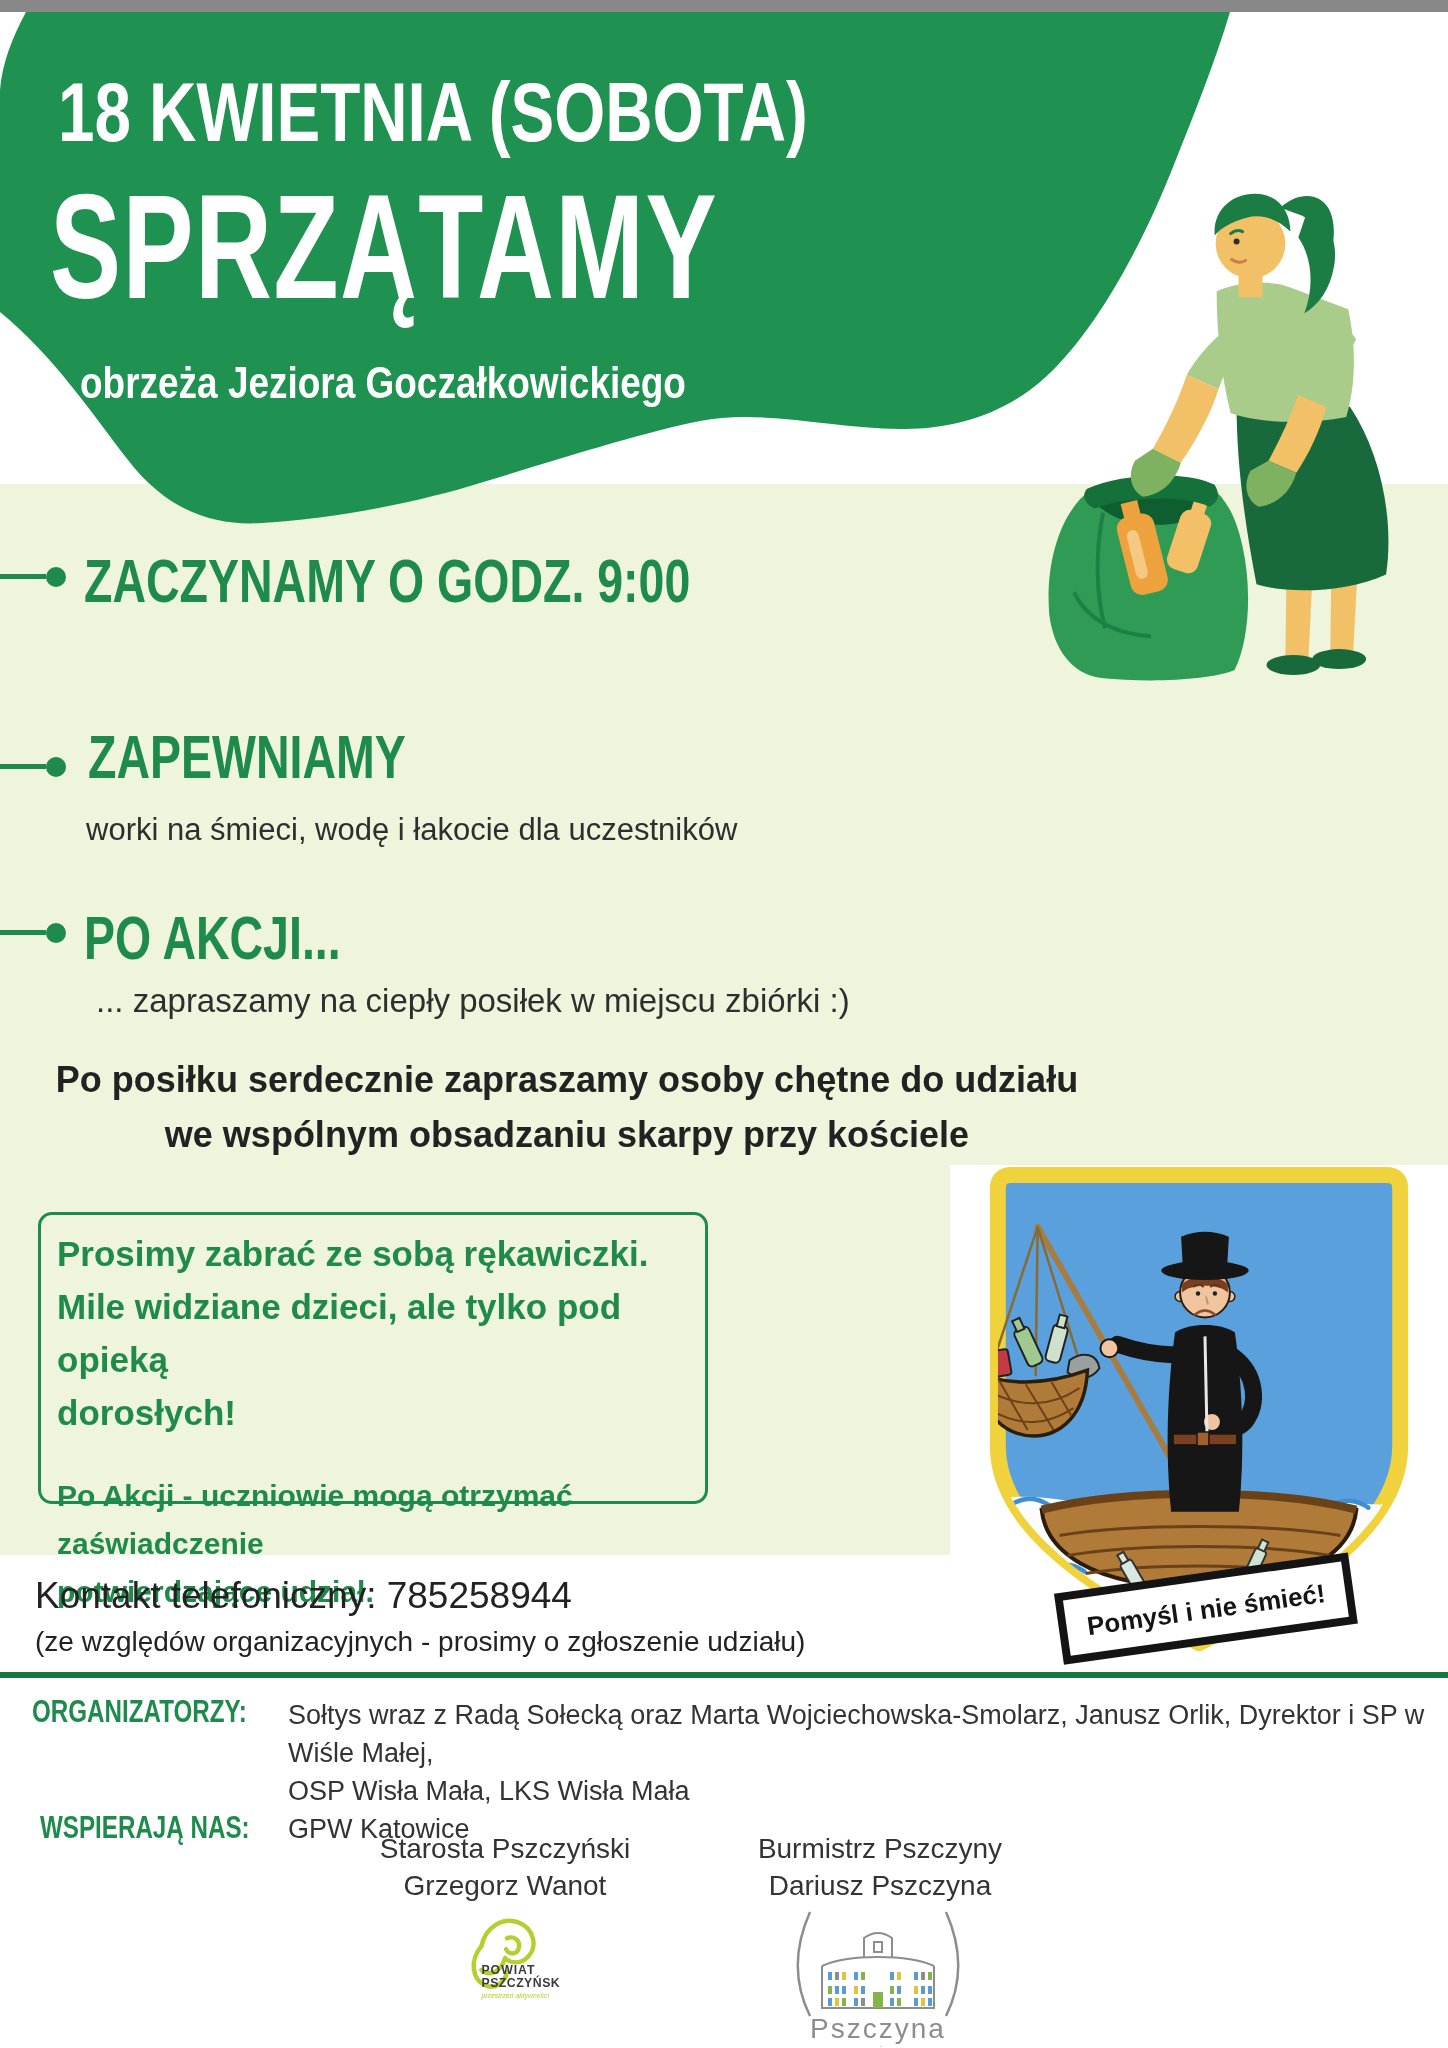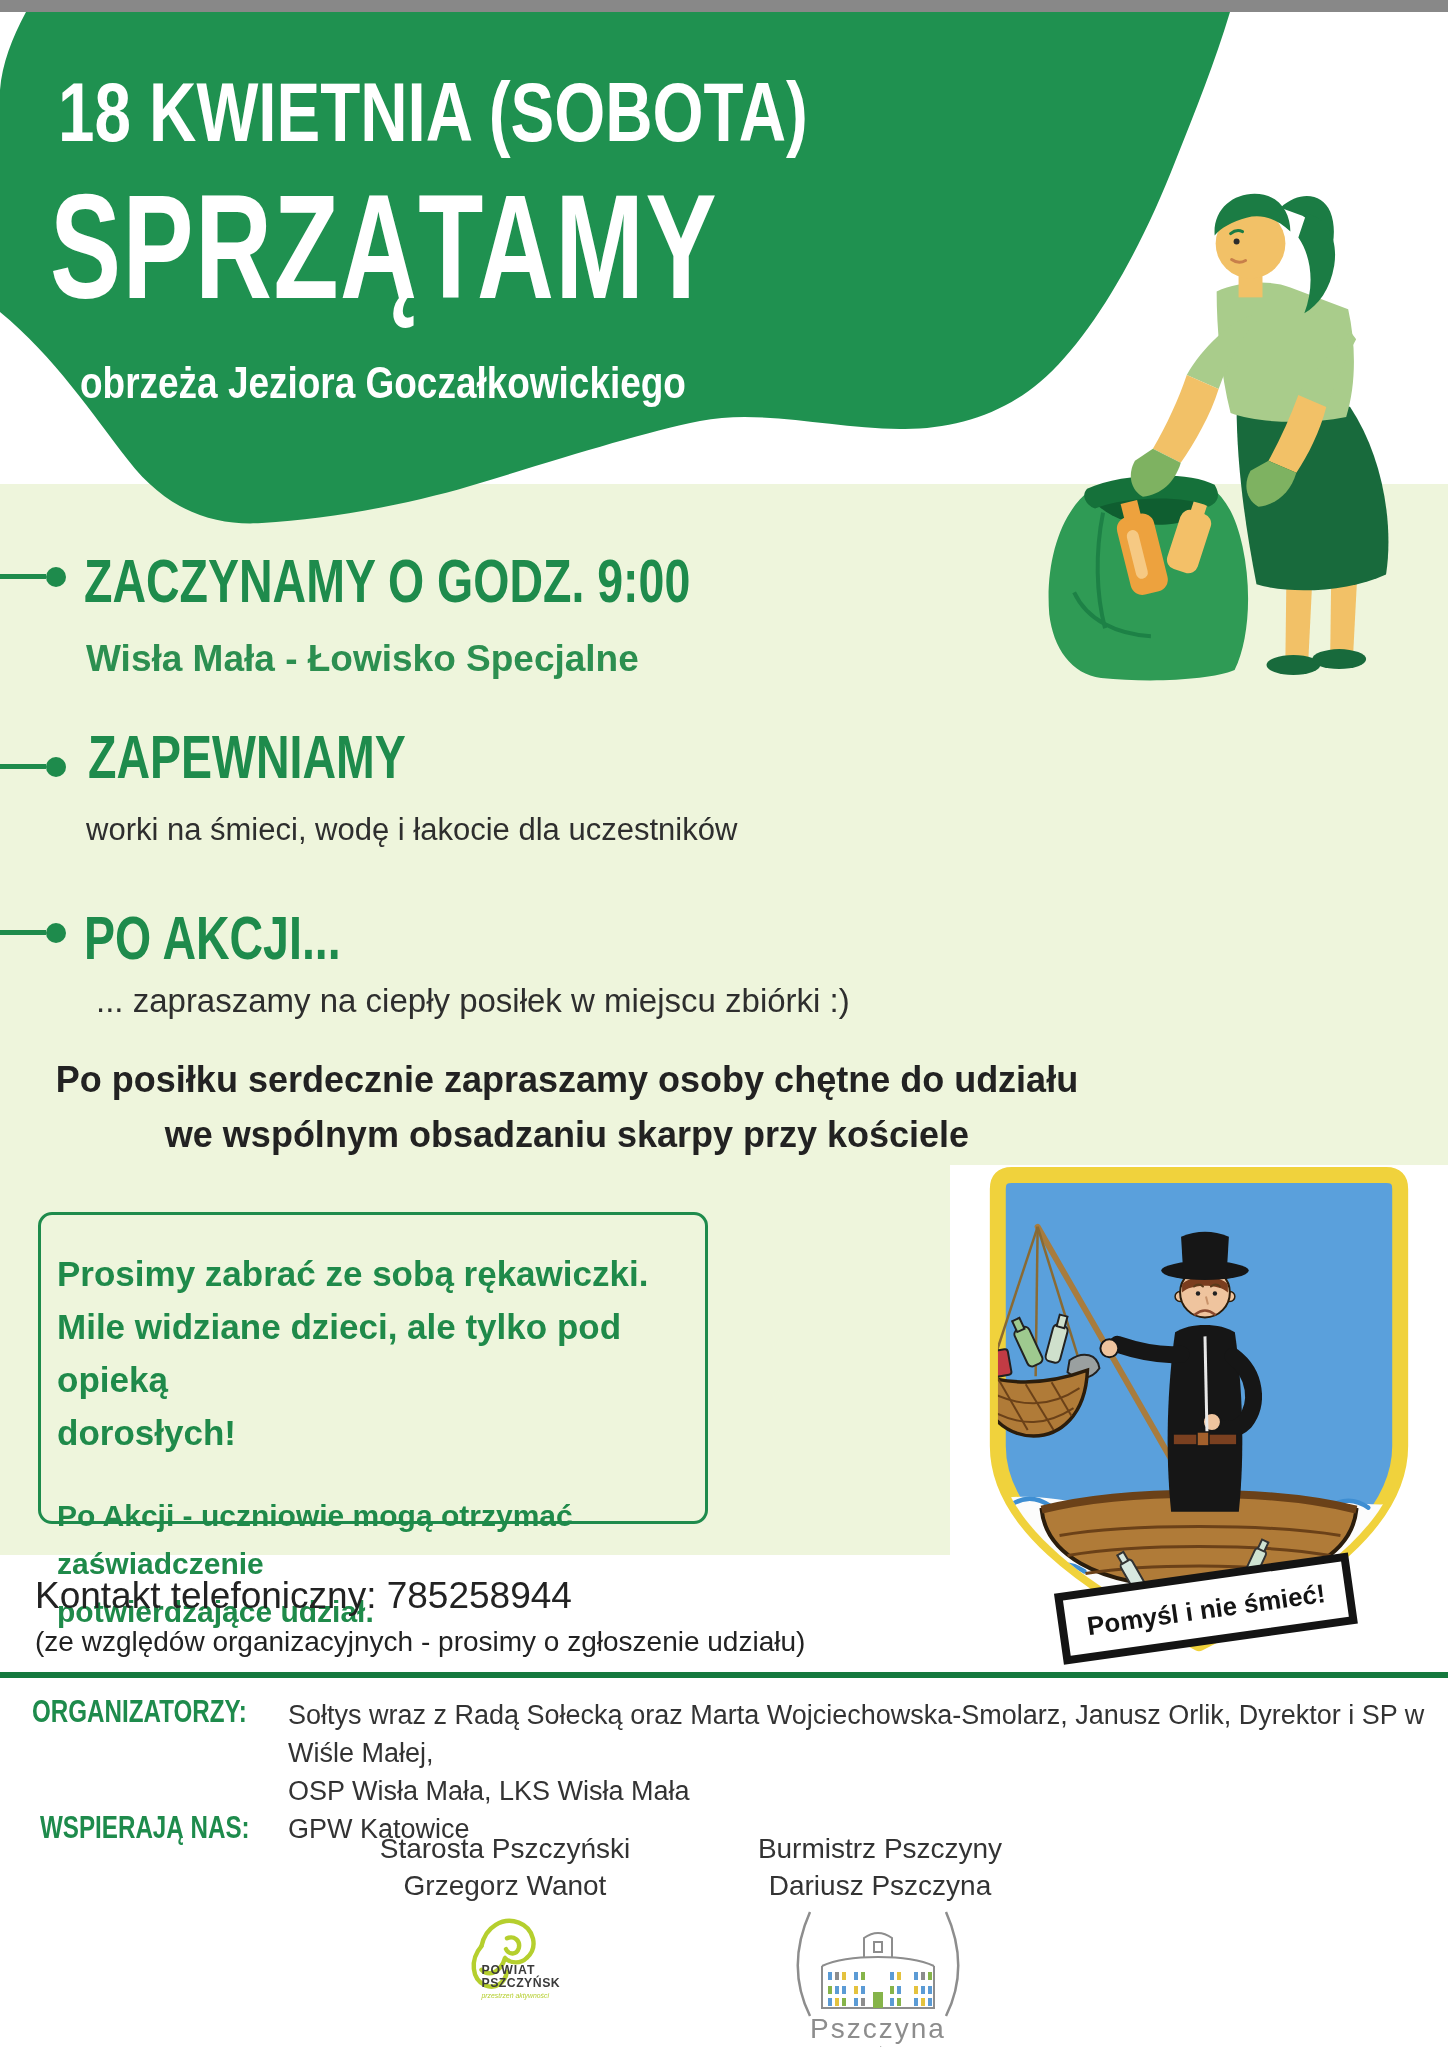--- a/index.html
+++ b/index.html
@@ -105,42 +105,41 @@
 
     <path fill="#7eb261" d="M364 326 L392 340 C386 360 372 372 354 374 C342 368 338 352 346 338 Z"></path>
     <path fill="#7eb261" d="M480 338 L508 350 C502 370 488 382 470 384 C458 378 454 362 462 348 Z"></path>
   </svg>
 
   <div class="abs bline" style="left:0;top:562px;width:46px;"></div>
   <div class="abs bdot" style="left:46px;top:555px;"></div>
   <div class="abs hgreen" style="left:84px;top:533px;font-size:62px;">
     <span class="cond" style="transform:scaleX(.75);">ZACZYNAMY O GODZ. 9:00</span>
   </div>
-  <div class="abs tgreen nowrap" style="left:86px;top:626px;font-size:37px;font-weight:bold;">Wisła Mała - Łowisko Specjalne</div>
 
   <div class="abs bline" style="left:0;top:752px;width:46px;"></div>
   <div class="abs bdot" style="left:46px;top:745px;"></div>
   <div class="abs hgreen" style="left:88px;top:709px;font-size:62px;">
     <span class="cond" style="transform:scaleX(.75);">ZAPEWNIAMY</span>
   </div>
   <div class="abs dark nowrap" style="left:86px;top:800px;font-size:31px;">worki na śmieci, wodę i łakocie dla uczestników</div>
 
   <div class="abs bline" style="left:0;top:918px;width:46px;"></div>
   <div class="abs bdot" style="left:46px;top:911px;"></div>
   <div class="abs hgreen" style="left:84px;top:890px;font-size:62px;">
     <span class="cond" style="transform:scaleX(.75);">PO AKCJI...</span>
   </div>
   <div class="abs dark nowrap" style="left:96px;top:970px;font-size:33px;">... zapraszamy na ciepły posiłek w miejscu zbiórki :)</div>
 
   <div class="abs center" style="left:0;top:1040px;width:1134px;font-size:36px;font-weight:bold;color:#222;line-height:55px;">
     <div>Po posiłku serdecznie zapraszamy osoby chętne do udziału</div>
     <div>we wspólnym obsadzaniu skarpy przy kościele</div>
   </div>
 
-  <div class="abs" style="left:38px;top:1200px;width:648px;height:250px;border:3px solid #1e8b4c;border-radius:14px;padding:32px 0 24px 16px;background:transparent;color:#1f8a4a;">
+  <div class="abs" style="left:38px;top:1200px;width:648px;height:250px;border:3px solid #1e8b4c;border-radius:14px;padding:12px 0 24px 16px;background:transparent;color:#1f8a4a;">
     <div style="font-size:35px;font-weight:bold;line-height:53px;">
       <div>Prosimy zabrać ze sobą rękawiczki.</div>
       <div>Mile widziane dzieci, ale tylko pod opieką</div>
       <div>dorosłych!</div>
     </div>
     <div style="font-size:30px;font-weight:bold;line-height:48px;margin-top:33px;">
       <div>Po Akcji - uczniowie mogą otrzymać zaświadczenie</div>
       <div>potwierdzające udział.</div>
     </div>
   </div>

